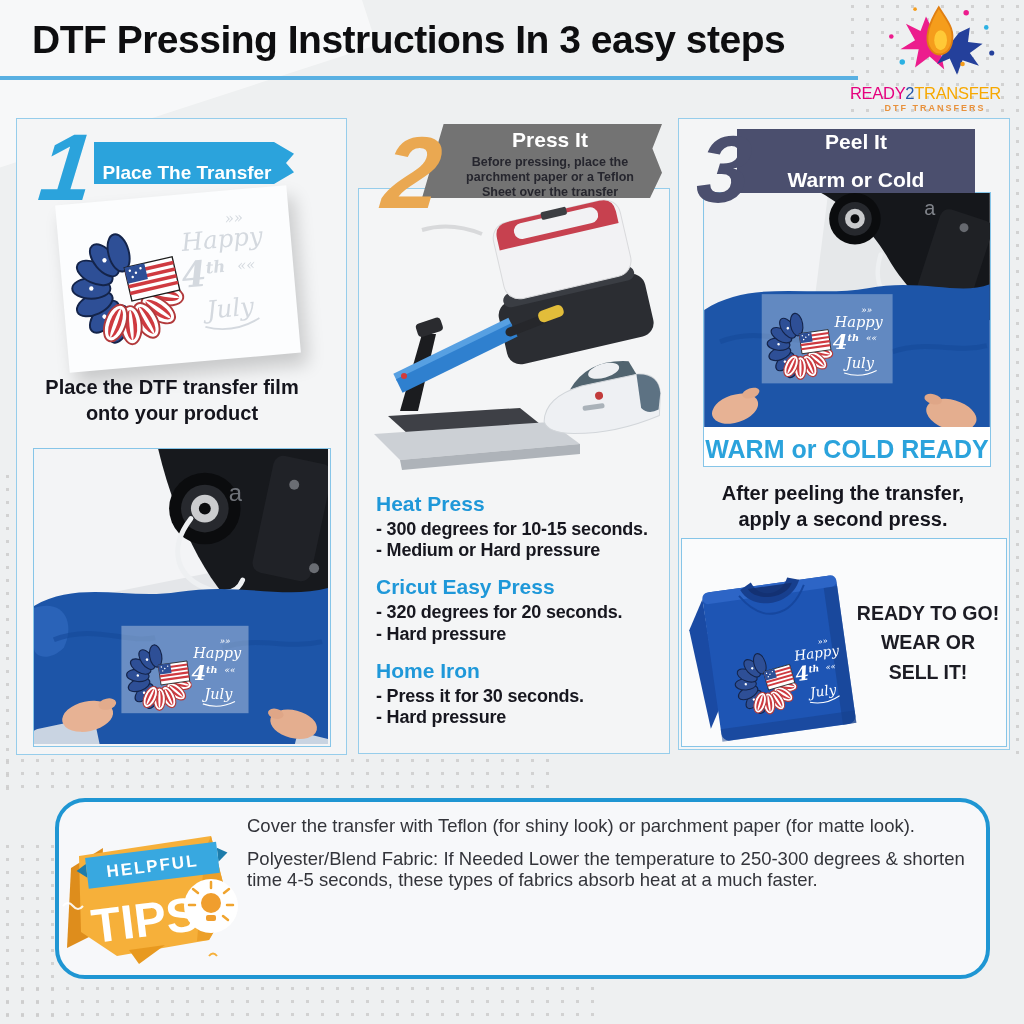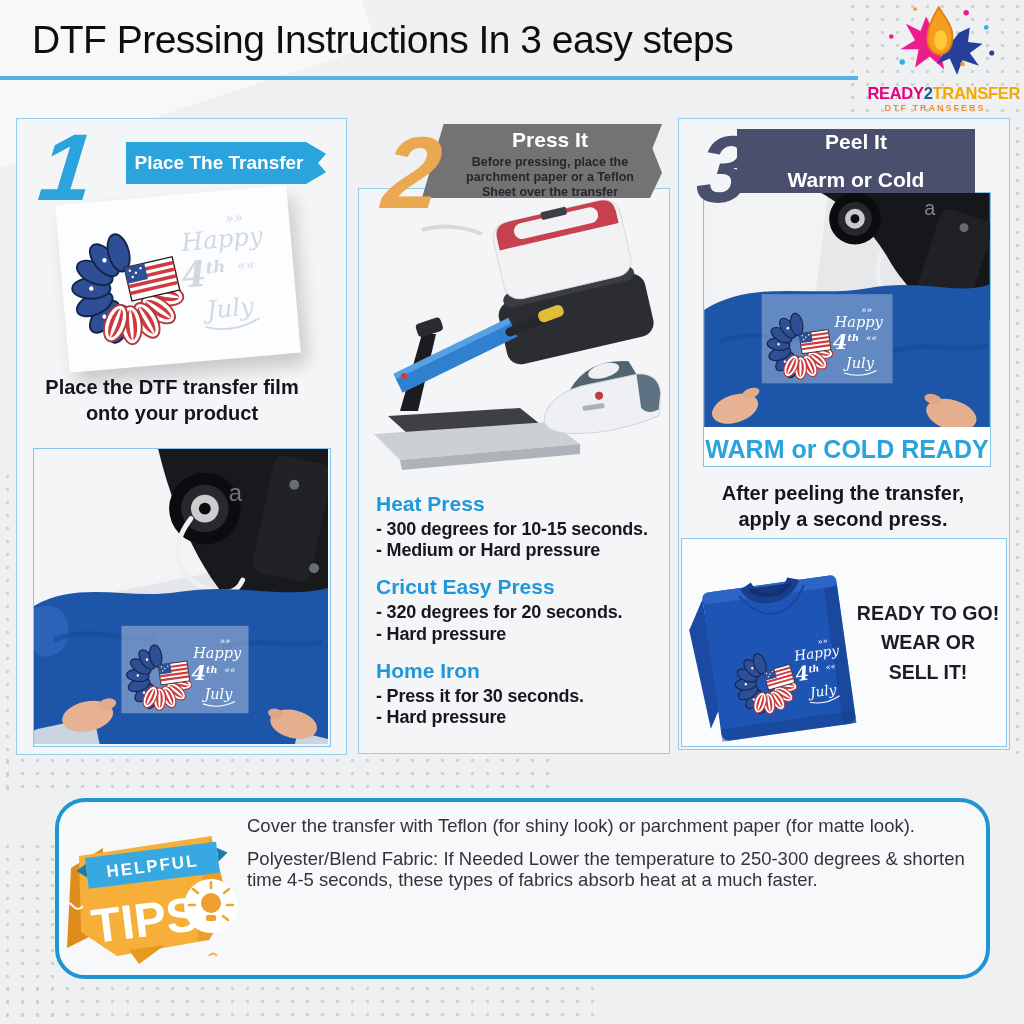--- a/index.html
+++ b/index.html
@@ -2,43 +2,43 @@
 <html><head>
 <meta charset="utf-8">
 <style>
   html,body{margin:0;padding:0;background:#e4e6e8;}
   .canvas{position:relative;width:1024px;height:1024px;background:#eef0f1;overflow:hidden;
           font-family:"Liberation Sans",sans-serif;}
   .streak{position:absolute;background:rgba(255,255,255,.55);transform:rotate(-18deg);}
   .dots{position:absolute;background-image:radial-gradient(#cdcdcd 1.6px,transparent 1.8px);
         background-size:15px 13px;opacity:.85;}
   
-  .title{position:absolute;left:32px;top:18px;font-size:39px;font-weight:400;color:#0e0e10;
+  .title{position:absolute;left:32px;top:18px;font-size:39px;font-weight:700;color:#0e0e10;
          letter-spacing:-.5px;margin:0;}
   .rule{position:absolute;left:0;top:76px;width:858px;height:4px;background:#59b0e2;}
   .logo-splash{position:absolute;left:876px;top:0px;width:142px;height:84px;}
-  .logo-text{position:absolute;left:850px;top:84px;width:170px;text-align:right;
-             font-size:16.5px;font-weight:700;letter-spacing:-.3px;}
+  .logo-text{position:absolute;left:850px;top:84px;width:170px;text-align:left;
+             font-size:16.5px;font-weight:400;letter-spacing:-.3px;}
   .logo-text .lr{color:#e5007e}.logo-text .l2{color:#2557a7}.logo-text .lt{color:#f7a800}
   .logo-tag{position:absolute;left:850px;top:103px;width:170px;text-align:center;font-size:9px;
             font-weight:700;letter-spacing:2px;color:#e8913c;}
   
   .panel{position:absolute;background:#f4f5f6;border:1px solid #96cdeb;}
   .panel1{left:16px;top:118px;width:329px;height:635px;}
   .panel2{left:358px;top:188px;width:310px;height:564px;}
   .panel3{left:678px;top:118px;width:330px;height:630px;}
   .stepnum{position:absolute;font-weight:800;font-style:italic;transform:skewX(-6deg);
            line-height:1;z-index:4;}
   .num1{left:40px;top:120px;font-size:95px;color:#2ba3dc;}
   .num2{left:384px;top:122px;font-size:102px;color:#eaa851;}
   .num3{left:698px;top:122px;font-size:95px;color:#4b4f6e;}
   .ribbon1{position:absolute;left:94px;top:142px;width:200px;height:42px;background:#2ba3dc;
            clip-path:polygon(0 0,90% 0,100% 28%,96% 50%,100% 72%,90% 100%,0 100%);
-           display:flex;align-items:center;justify-content:center;z-index:3;
-           color:#fff;font-size:19px;font-weight:800;padding-right:14px;box-sizing:border-box;margin-left:32px;}
+           display:flex;align-items:flex-end;justify-content:center;z-index:3;
+           color:#fff;font-size:19px;font-weight:800;padding-right:14px;box-sizing:border-box;}
   .banner2{position:absolute;left:422px;top:124px;width:240px;height:74px;background:#737373;
            clip-path:polygon(9% 0,100% 0,96% 33%,100% 66%,95% 100%,0 100%);
            text-align:center;z-index:3;box-sizing:border-box;padding:4px 10px 0 26px;}
   .banner2 .bt{color:#fff;font-size:21px;font-weight:800;}
   .banner2 .bs{color:#26262e;font-size:12.5px;font-weight:700;line-height:1.18;margin-top:3px;}
   .banner3{position:absolute;left:737px;top:129px;width:238px;height:64px;background:#4b4f6e;
            display:flex;flex-direction:column;align-items:center;justify-content:space-between;z-index:3;
            color:#fff;font-size:21px;font-weight:800;line-height:1.25;}
   .film{position:absolute;left:62px;top:195px;width:232px;height:168px;background:#fcfdfe;
         transform:rotate(-5deg);box-shadow:6px 12px 18px rgba(0,0,0,.18);}

